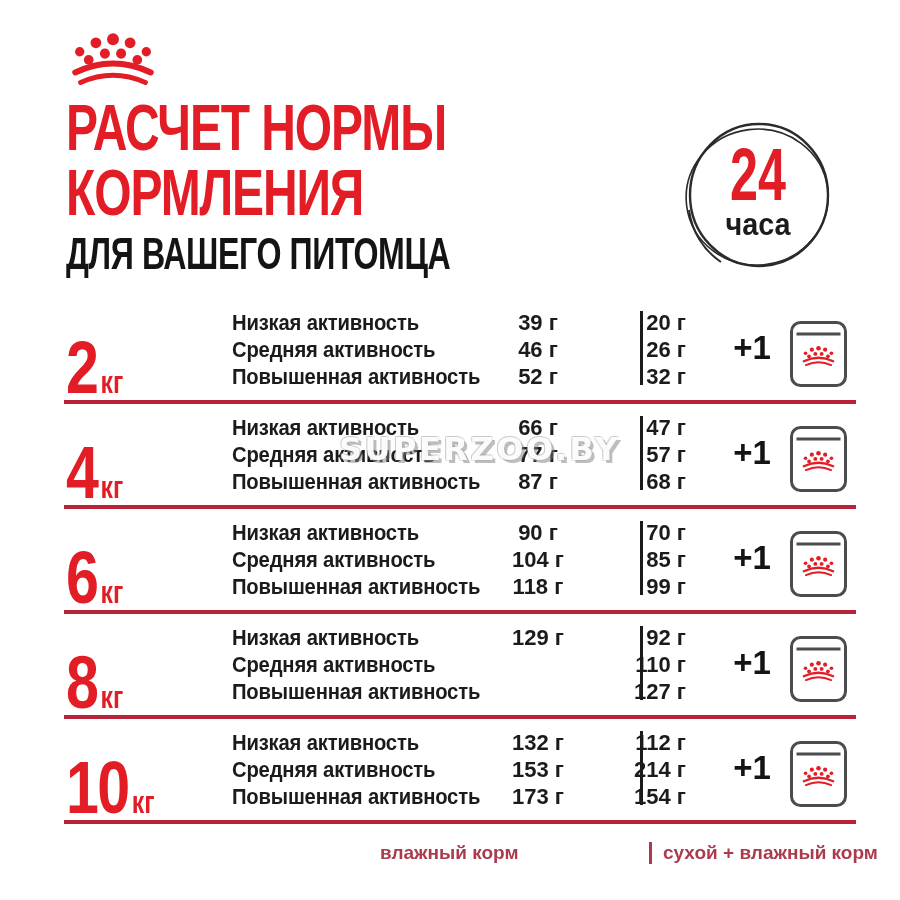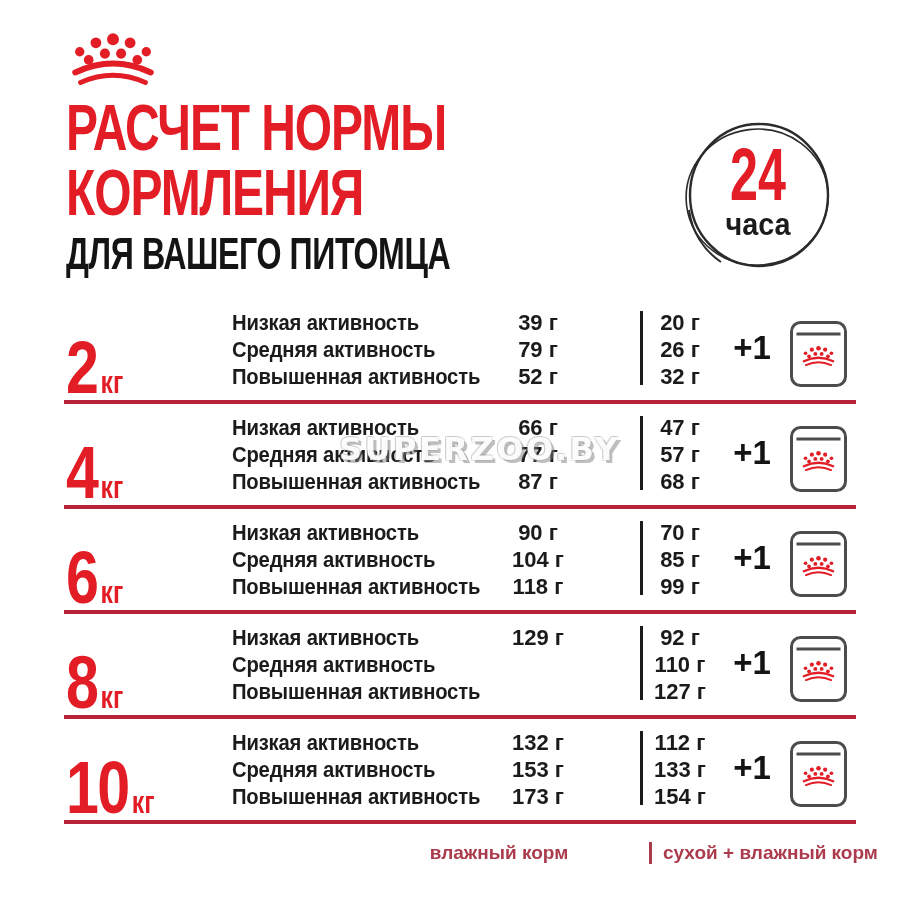--- a/index.html
+++ b/index.html
@@ -33,31 +33,31 @@
 
   .weight{position:absolute;left:2px;bottom:-5px;display:flex;align-items:baseline;
     color:#e21d25;white-space:nowrap;transform:scaleX(.8);transform-origin:left bottom;}
   .weight-num{font-size:74px;font-weight:700;line-height:1;letter-spacing:-2px;}
   .weight-unit{font-size:31px;font-weight:700;line-height:1;margin-left:4px;}
 
   .acts{position:absolute;left:168px;top:14px;font-size:22px;line-height:27px;font-weight:700;
     letter-spacing:-.2px;transform:scaleX(.92);transform-origin:left top;white-space:nowrap;}
   .col1{position:absolute;left:400px;width:148px;top:14px;font-size:22px;line-height:27px;
     font-weight:700;text-align:center;}
-  .col2{position:absolute;left:582px;width:68px;top:14px;font-size:22px;line-height:27px;
-    font-weight:700;text-align:center;}
+  .col2{position:absolute;left:554px;width:68px;top:14px;font-size:22px;line-height:27px;
+    font-weight:700;text-align:right;}
   .vdiv{position:absolute;left:576px;top:16px;width:3px;height:74px;background:#1b1b1b;}
   .plus{position:absolute;left:656px;top:36px;width:64px;text-align:center;font-size:33px;
     font-weight:700;line-height:1;color:#141414;}
   .pouch{position:absolute;left:726px;top:26px;width:57px;height:66px;}
 
   
   .legend{position:absolute;left:64px;top:840px;width:792px;height:26px;color:#ab3b4c;
     font-weight:700;font-size:19px;}
-  .legend-wet{position:absolute;left:300px;width:270px;text-align:center;line-height:26px;}
+  .legend-wet{position:absolute;left:316px;width:270px;text-align:left;line-height:26px;}
   .legend-sep{position:absolute;left:585px;top:2px;width:3px;height:22px;background:#ab3b4c;}
   .legend-drywet{position:absolute;left:599px;line-height:26px;white-space:nowrap;}
 
   
   .watermark{position:absolute;left:339px;top:430px;font-size:32px;font-weight:700;
     letter-spacing:2.5px;font-family:"DejaVu Sans",sans-serif;color:rgba(255,255,255,.95);
     text-shadow:3px 3px 0 rgba(125,125,125,.5),-1px -1px 0 rgba(150,150,150,.35),
       1px -1px 0 rgba(150,150,150,.25),-1px 1px 0 rgba(150,150,150,.25);
     z-index:6;white-space:nowrap;text-align:center;}
 </style>
@@ -109,21 +109,21 @@
       <span class="weight-num">2</span>
       <span class="weight-unit">кг</span>
     </div>
     <div class="acts">
       <div>Низкая активность</div>
       <div>Средняя активность</div>
       <div>Повышенная активность</div>
     </div>
     <div class="col1">
       <div>39 г</div>
-      <div>79 г</div>
+      <div>46 г</div>
       <div>52 г</div>
     </div>
     <div class="vdiv"></div>
     <div class="col2">
       <div>20 г</div>
       <div>26 г</div>
       <div>32 г</div>
     </div>
     <div class="plus">+1</div>
     <svg class="pouch" viewBox="0 0 57 66">
@@ -229,21 +229,21 @@
       <div>Повышенная активность</div>
     </div>
     <div class="col1">
       <div>132 г</div>
       <div>153 г</div>
       <div>173 г</div>
     </div>
     <div class="vdiv"></div>
     <div class="col2">
       <div>112 г</div>
-      <div>133 г</div>
+      <div>214 г</div>
       <div>154 г</div>
     </div>
     <div class="plus">+1</div>
     <svg class="pouch" viewBox="0 0 57 66">
       <rect x="1.5" y="1.5" width="54" height="63" rx="9" fill="#fff" stroke="#4c4c4c" stroke-width="3"></rect>
       <line x1="6.5" y1="13" x2="50.5" y2="13" stroke="#4c4c4c" stroke-width="3"></line>
       <use href="#crown" x="11" y="24" width="35" height="22"></use>
     </svg>
   </div>
 

